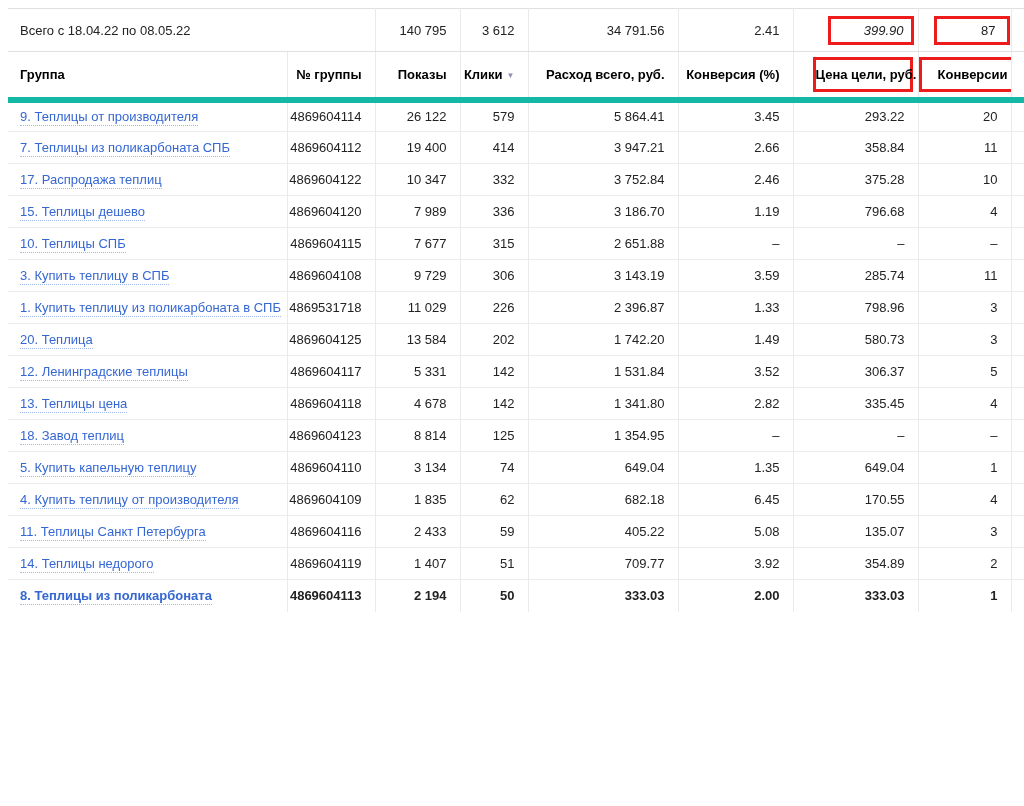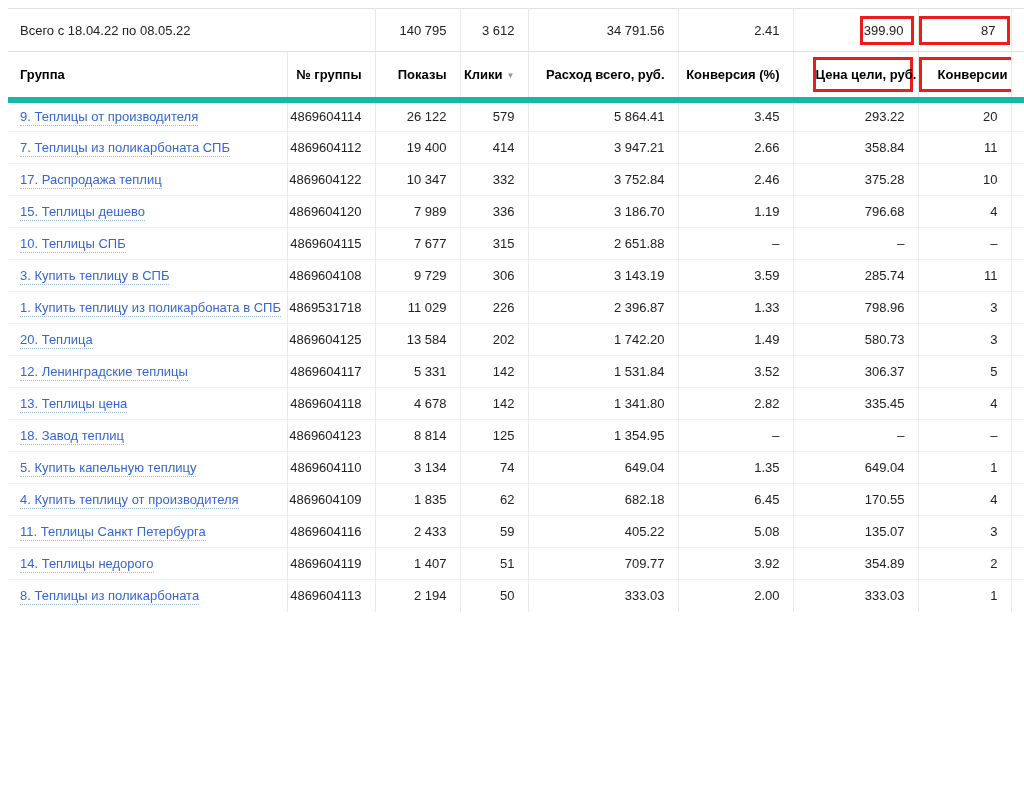--- a/index.html
+++ b/index.html
@@ -31,21 +31,21 @@
 
   
   tr.totals-row { height: 43px; }
   tr.totals-row > * { border-bottom: 1px solid #e0e0e0; }
   
   tr.header-row { height: 48px; }
   tr.header-row > th { border-bottom: 6px solid #14b8a6; font-weight: bold; color: #000; }
   
   tr.data-row { height: 32px; margin-top: 46px; }
   tr.data-row > td { border-bottom: 1px solid #ececec; }
-  tr.data-row:last-child > td { border-bottom: none; }
+  tr.data-row:last-child > td { border-bottom: none; font-weight: bold; }
 
   .c-left { text-align: left; padding-left: 12px; }
   .num { text-align: right; padding-right: 13px; }
 
   a.glink {
     color: #3567d3;
     text-decoration: none;
     border-bottom: 1px dotted #9db7e8;
     padding-bottom: 1px;
     cursor: pointer;
@@ -59,22 +59,22 @@
     top: -1px;
   }
 
   
   .redbox {
     display: inline-block;
     border: 3px solid #ed1c1c;
     text-align: right;
     vertical-align: middle;
   }
-  .rb-goal-total { width: 54px;  padding: 4px 7px 4px 0; }
-  .rb-conv-total { width: 91px;  padding: 4px 11px 4px 0; }
+  .rb-goal-total { width: 86px;  padding: 4px 7px 4px 0; font-style: italic; }
+  .rb-conv-total { width: 76px;  padding: 4px 11px 4px 0; }
   .rb-goal-head  { width: 100px; padding: 7px 7px 7px 0; }
   .rb-conv-head  { width: 104px;  padding: 7px 12px 7px 0; }
   td.tight-goal { padding-right: 4px; }
   td.tight-conv { padding-right: 1px; }
   th.tight-goal { padding-right: 5px; }
   th.tight-conv { padding-right: 1px; }
 </style>
 </head>
 <body>
 

